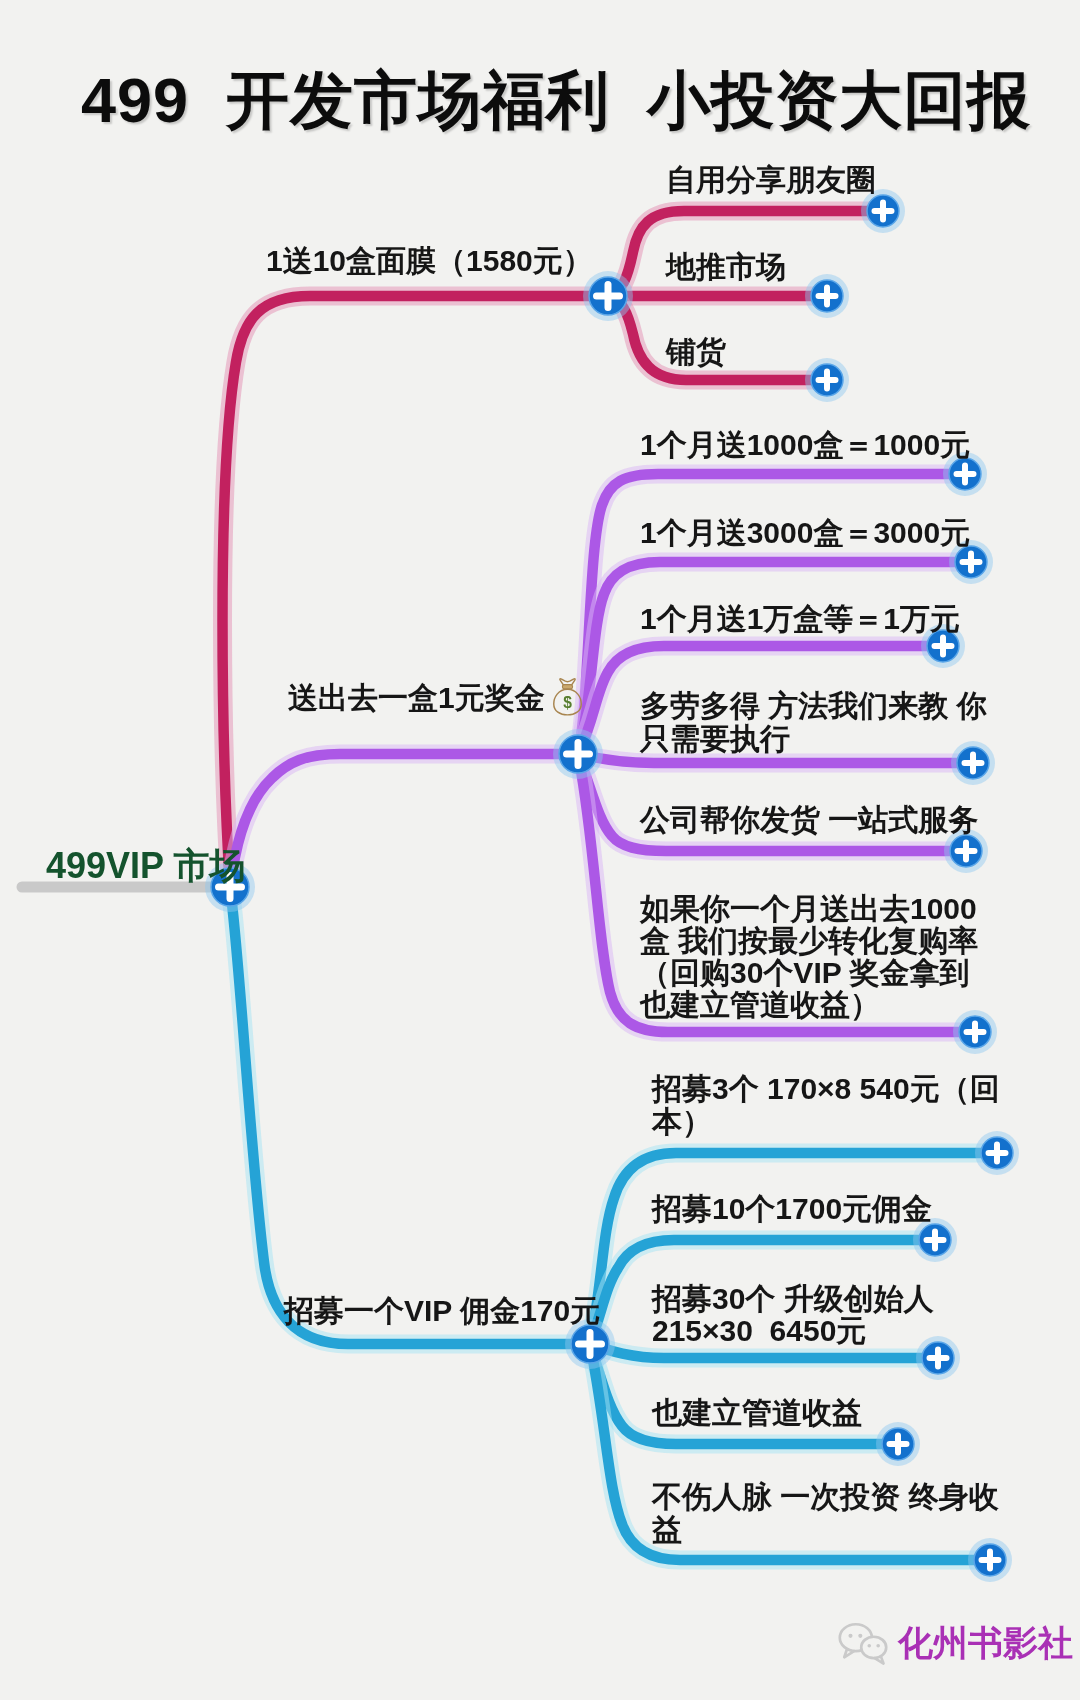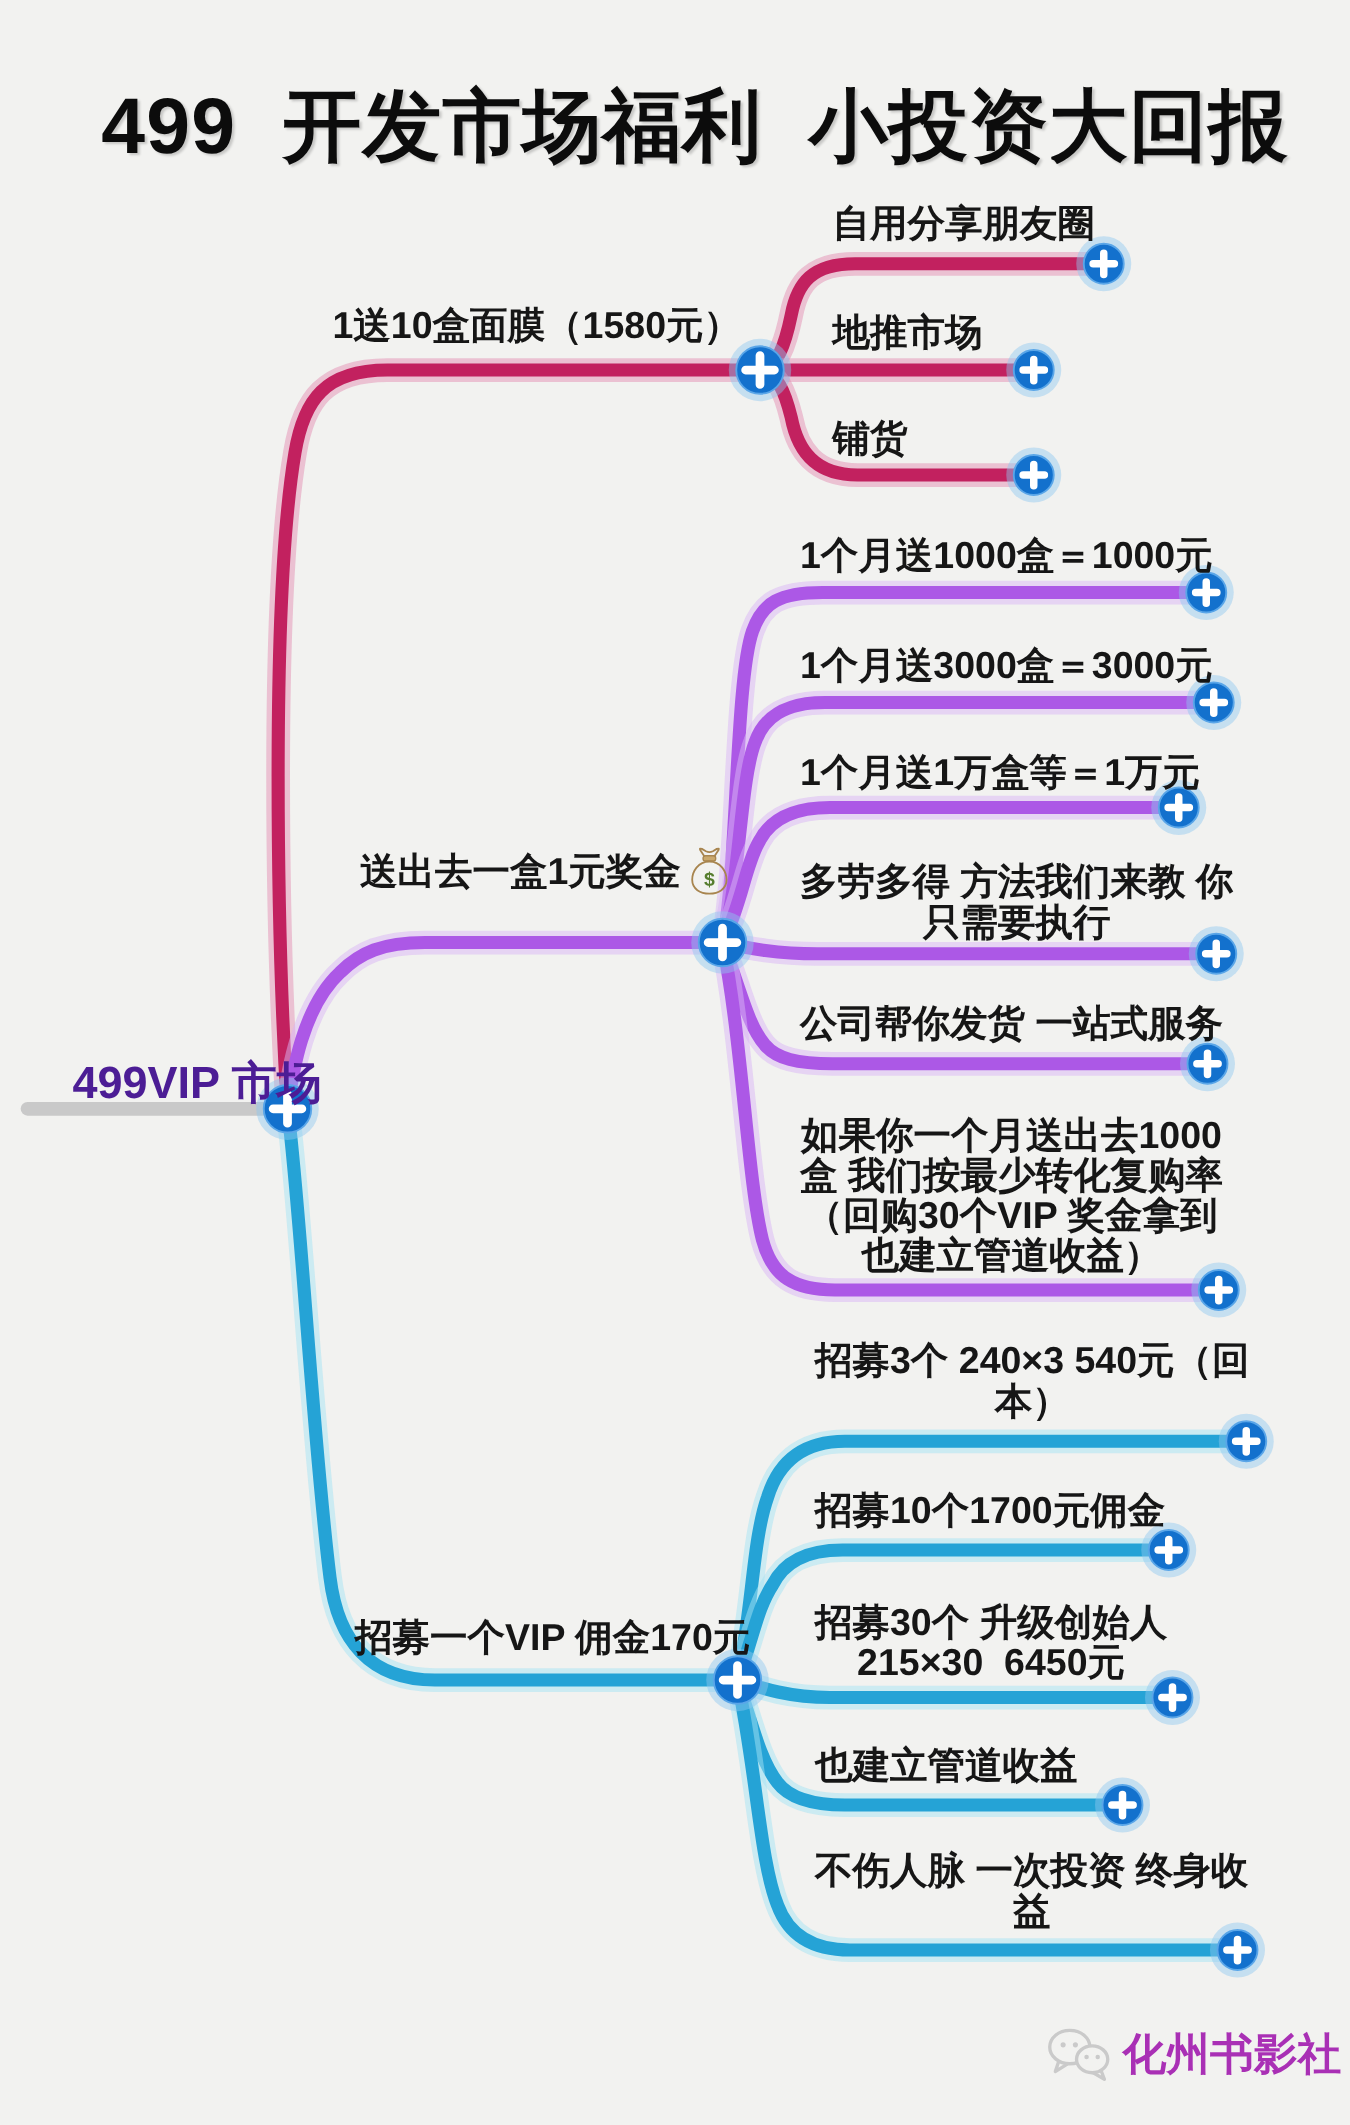--- a/index.html
+++ b/index.html
@@ -11,23 +11,23 @@
   }
   .wires{position:absolute;left:0;top:0;}
   .title{
     position:absolute;left:0;top:42px;width:1080px;text-align:center;
     font-size:63px;font-weight:900;letter-spacing:1px;color:#0c0c0c;margin:16px;
     text-shadow:2px 2px 2px rgba(0,0,0,0.18);
     white-space:pre;
   }
   .lbl{
     position:absolute;font-weight:700;font-size:30px;line-height:33px;
-    white-space:pre-wrap;width:max-content;max-width:380px;color:#161616;text-align:center;
-  }
-  .root-lbl{position:absolute;font-weight:700;font-size:36px;color:#4c1d95;margin-left:12px;}
+    white-space:pre-wrap;width:max-content;max-width:380px;color:#161616;
+  }
+  .root-lbl{position:absolute;font-weight:700;font-size:36px;color:#14532d;}
   .row{display:flex;align-items:center;gap:6px;}
   .watermark{
     position:absolute;left:836px;top:1618px;display:flex;align-items:center;gap:8px;
     color:#a21caf;font-size:35px;font-weight:700;opacity:.9;
   }
   path{fill:none;stroke-linecap:round;stroke-linejoin:round;}
   .halo{stroke-opacity:.5;}
 </style>
 </head>
 <body>
@@ -189,21 +189,21 @@
   <div class="lbl" style="left:640px;top:602px">1个月送1万盒等＝1万元</div>
   <div class="lbl" style="left:640px;top:689px">多劳多得 方法我们来教 你
 只需要执行</div>
   <div class="lbl" style="left:640px;top:803px">公司帮你发货 一站式服务</div>
   <div class="lbl" style="left:640px;top:893px;line-height:32px">如果你一个月送出去1000
 盒 我们按最少转化复购率
 （回购30个VIP 奖金拿到
 也建立管道收益）</div>
 
   <div class="lbl" style="left:284px;top:1294px">招募一个VIP 佣金170元</div>
-  <div class="lbl" style="left:652px;top:1072px">招募3个 240×3 540元（回
+  <div class="lbl" style="left:652px;top:1072px">招募3个 170×8 540元（回
 本）</div>
   <div class="lbl" style="left:652px;top:1192px">招募10个1700元佣金</div>
   <div class="lbl" style="left:652px;top:1283px;line-height:32px">招募30个 升级创始人
 215×30  6450元</div>
   <div class="lbl" style="left:652px;top:1396px">也建立管道收益</div>
   <div class="lbl" style="left:652px;top:1480px">不伤人脉 一次投资 终身收
 益</div>
 
   <div class="watermark">
     <svg width="54" height="50" viewBox="0 0 60 56">

